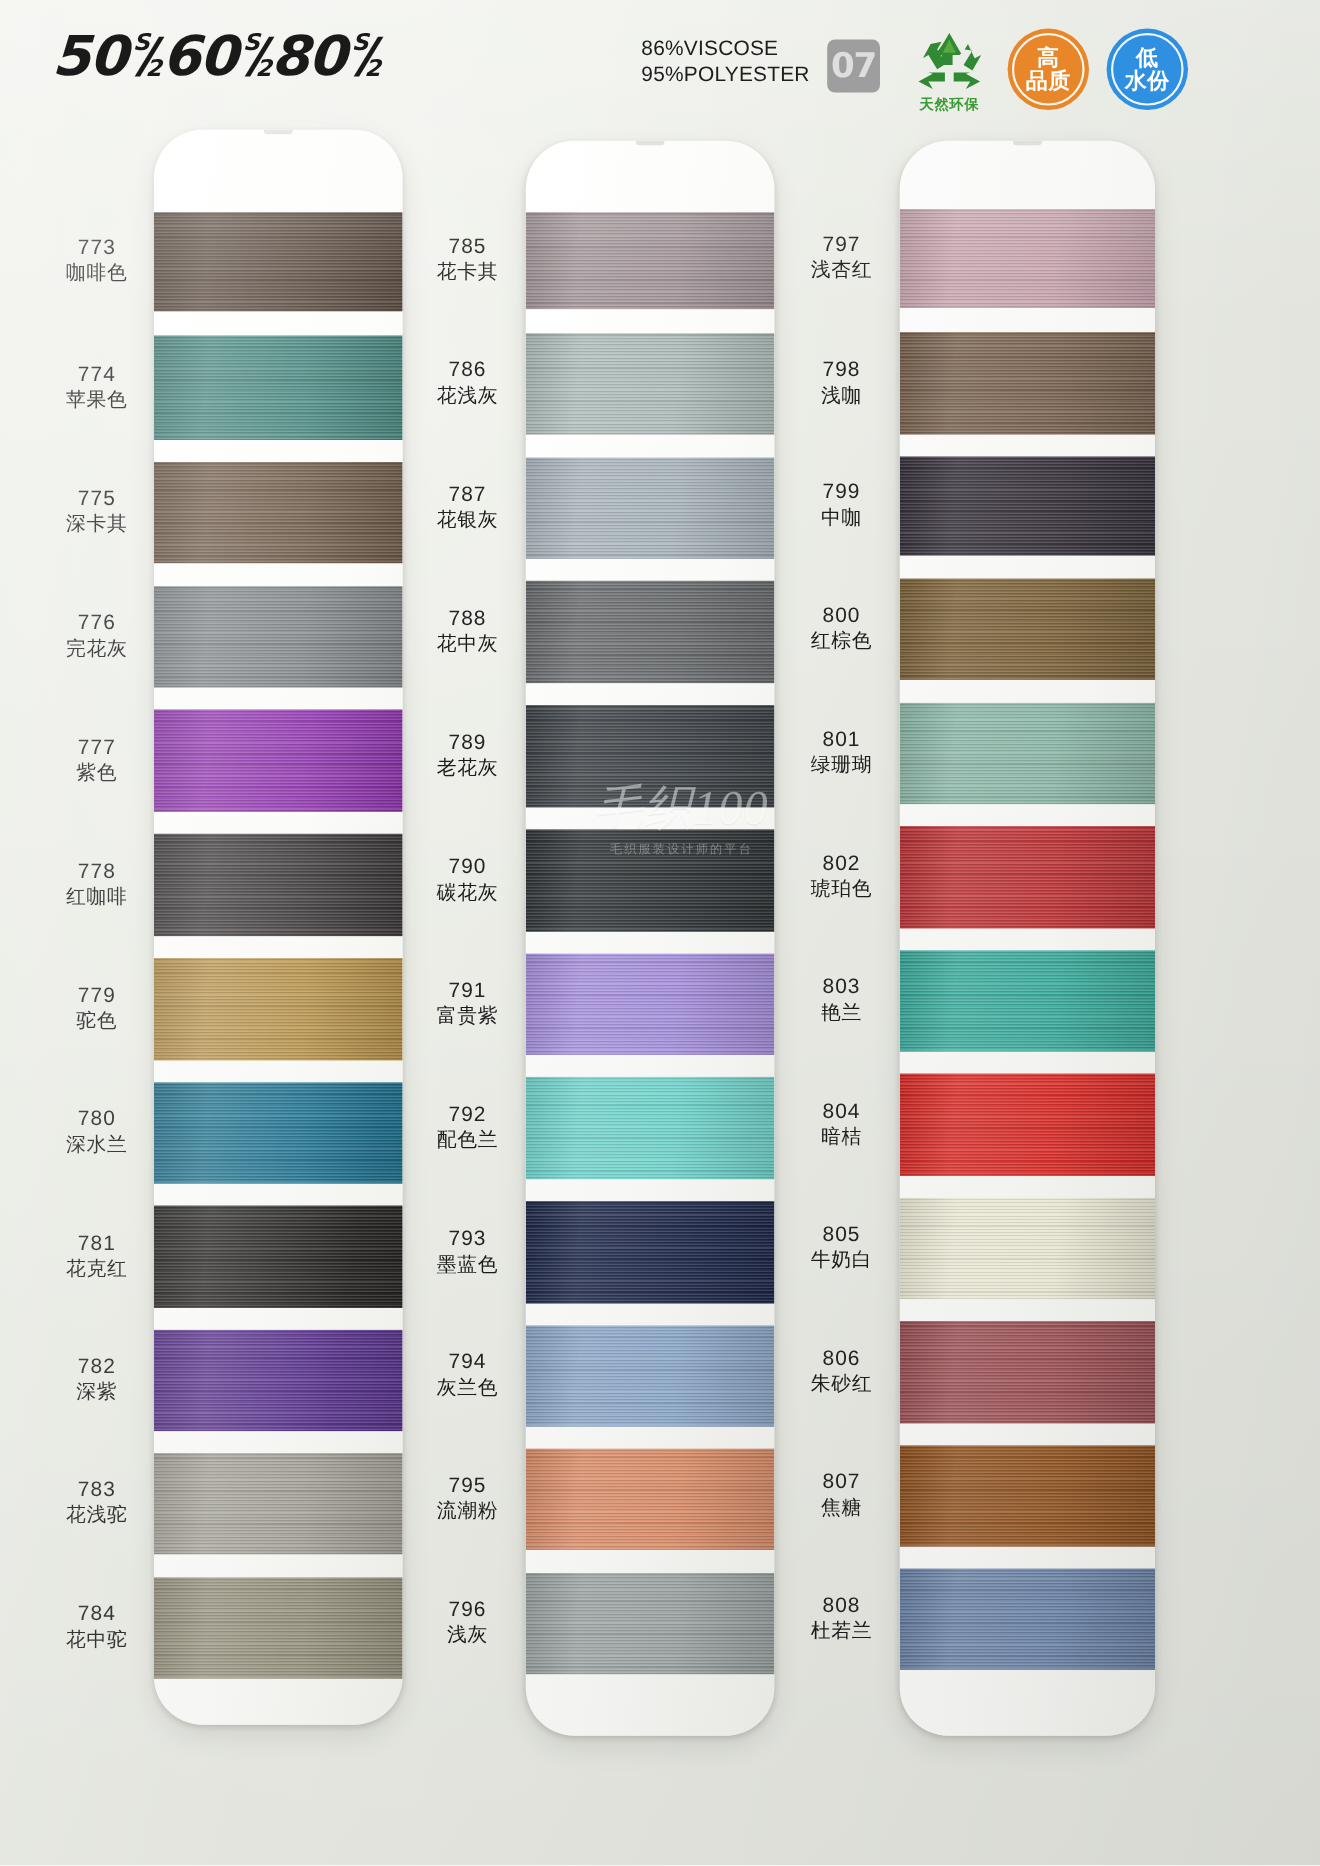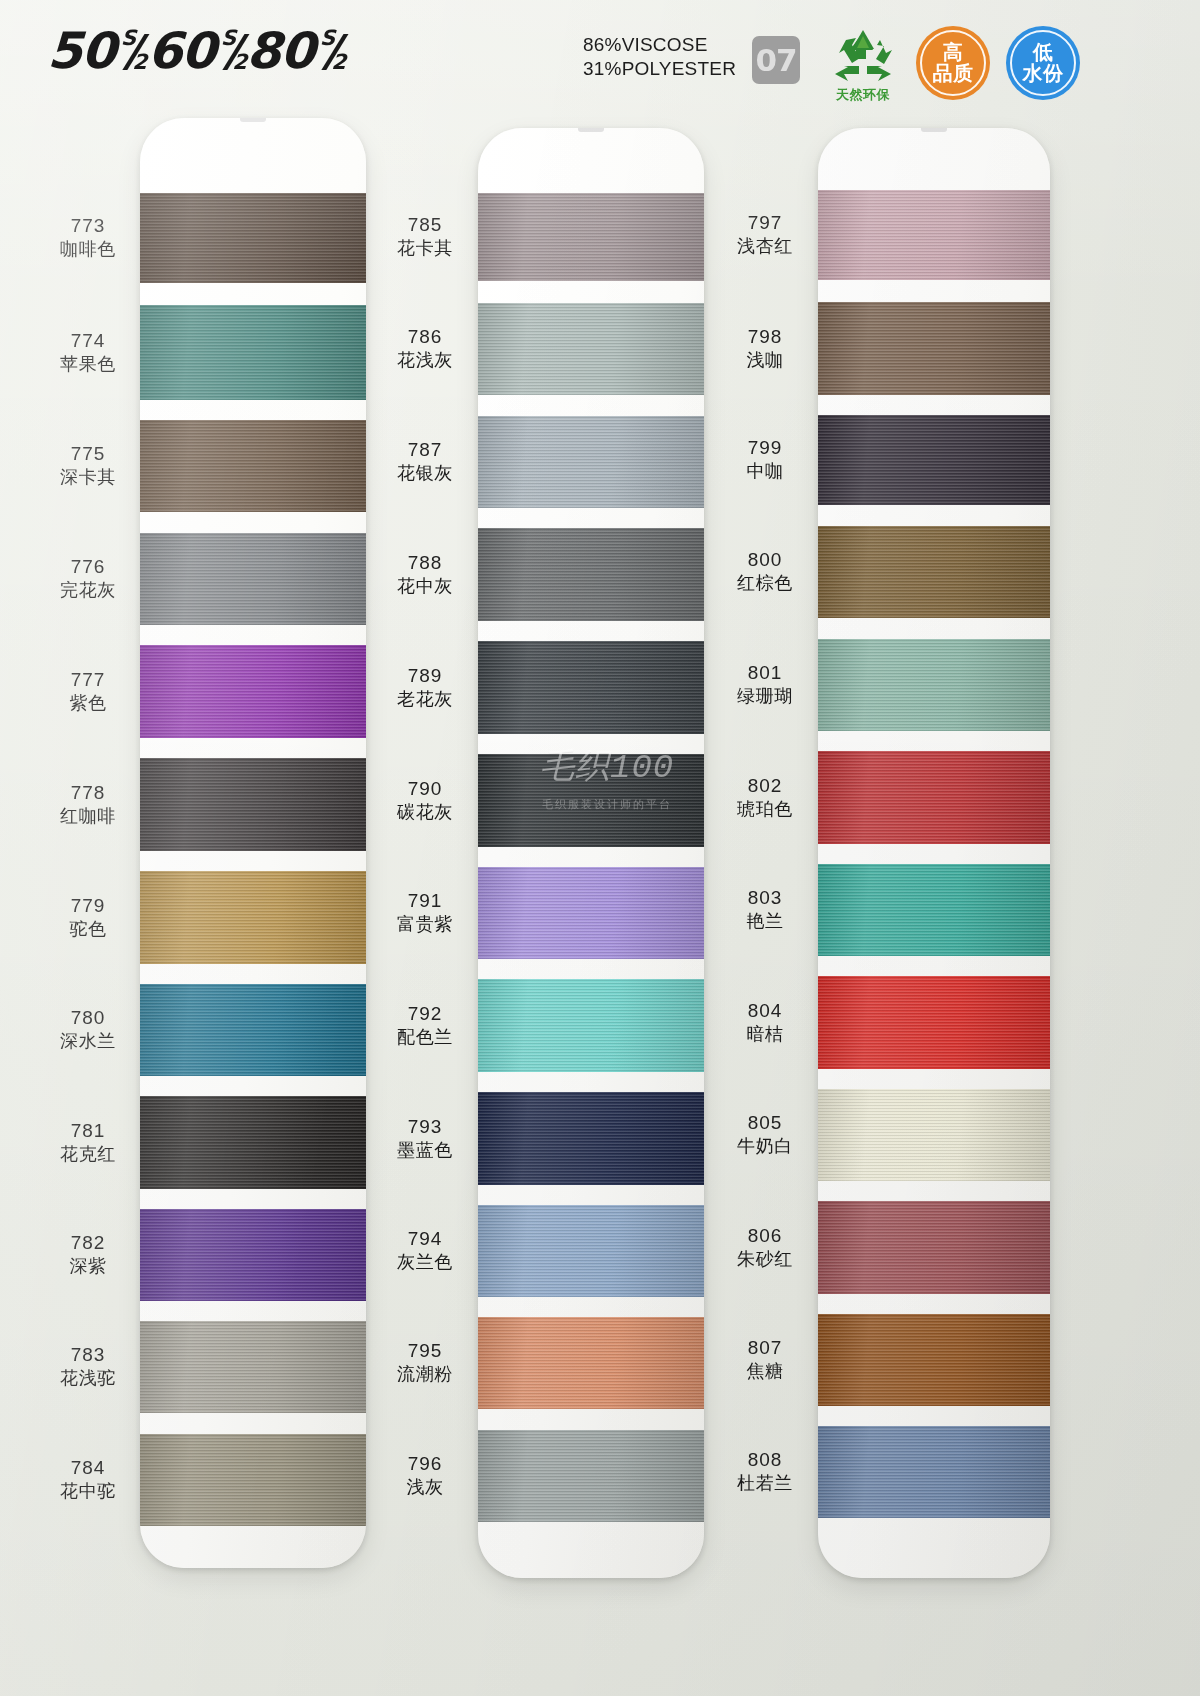--- a/index.html
+++ b/index.html
@@ -268,29 +268,28 @@
   #watermark {
     position: absolute;
     left: 540px;
     top: 718px;
     z-index: 6;
     pointer-events: none;
     text-align: center;
     opacity: 0.55;
   }
   #watermark .wm-main {
-    font-family: Liberation Mono, monospace;
+    font-family: Liberation Serif, serif;
     font-style: italic;
-    font-size: 34px;
+    font-size: 44px;
     line-height: 34px;
     color: rgba(255,255,255,0.85);
     text-shadow: 0 1px 1px rgba(0,0,0,0.12);
     letter-spacing: 1px;
     white-space: nowrap;
-    margin-top: 33px;
   }
   #watermark .wm-sub {
     margin-top: 13px;
     font-family: "DejaVu Sans", sans-serif;
     font-size: 11px;
     line-height: 13px;
     color: rgba(200,200,200,0.85);
     letter-spacing: 2px;
     white-space: nowrap;
   }
@@ -325,21 +324,21 @@
           <span class="s">S</span>
           <span class="slash">/</span>
           <span class="den">2</span>
         </span>
       </div>
     </div>
 
 
     <div class="hdr-comp">
       <div>86%VISCOSE</div>
-      <div>31%POLYESTER</div>
+      <div>95%POLYESTER</div>
     </div>
 
     <div class="badge-03">07</div>
 
     <div class="badge-eco">
       <svg width="74" height="62" viewBox="0 0 74 62">
         <g fill="#2f8a33">
           <path d="M37 6 L47 24 L40 24 L40 33 L30 33 L30 24 L24 24 Z" transform="rotate(0 37 26)"></path>
         </g>
         <g fill="#2f8a33">

